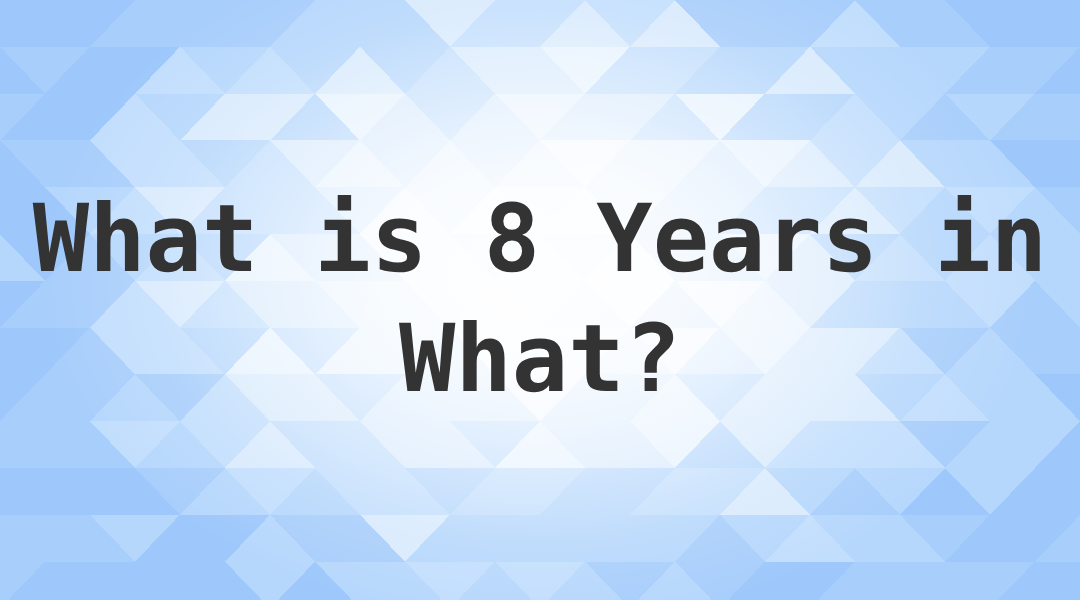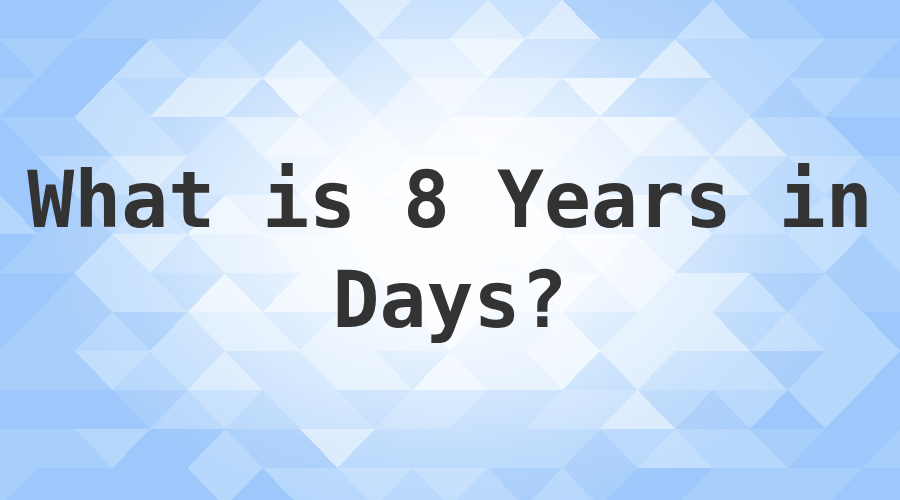--- a/index.html
+++ b/index.html
@@ -494,16 +494,16 @@
         <polygon points="862.5,546 900,507 937.5,546" fill="#a8cefb"></polygon>
         <polygon points="900,507 975,507 937.5,546" fill="#a8cefb"></polygon>
         <polygon points="937.5,546 975,507 1012.5,546" fill="#9ec8fb"></polygon>
       </g>
   </svg>
 
   <div id="center-glow"></div>
 
   <div id="headline-block">
     <div class="headline-line">What is 8 Years in</div>
-    <div class="headline-line">Days?</div>
+    <div class="headline-line">What?</div>
   </div>
 
 </div>
 
 </body></html>

